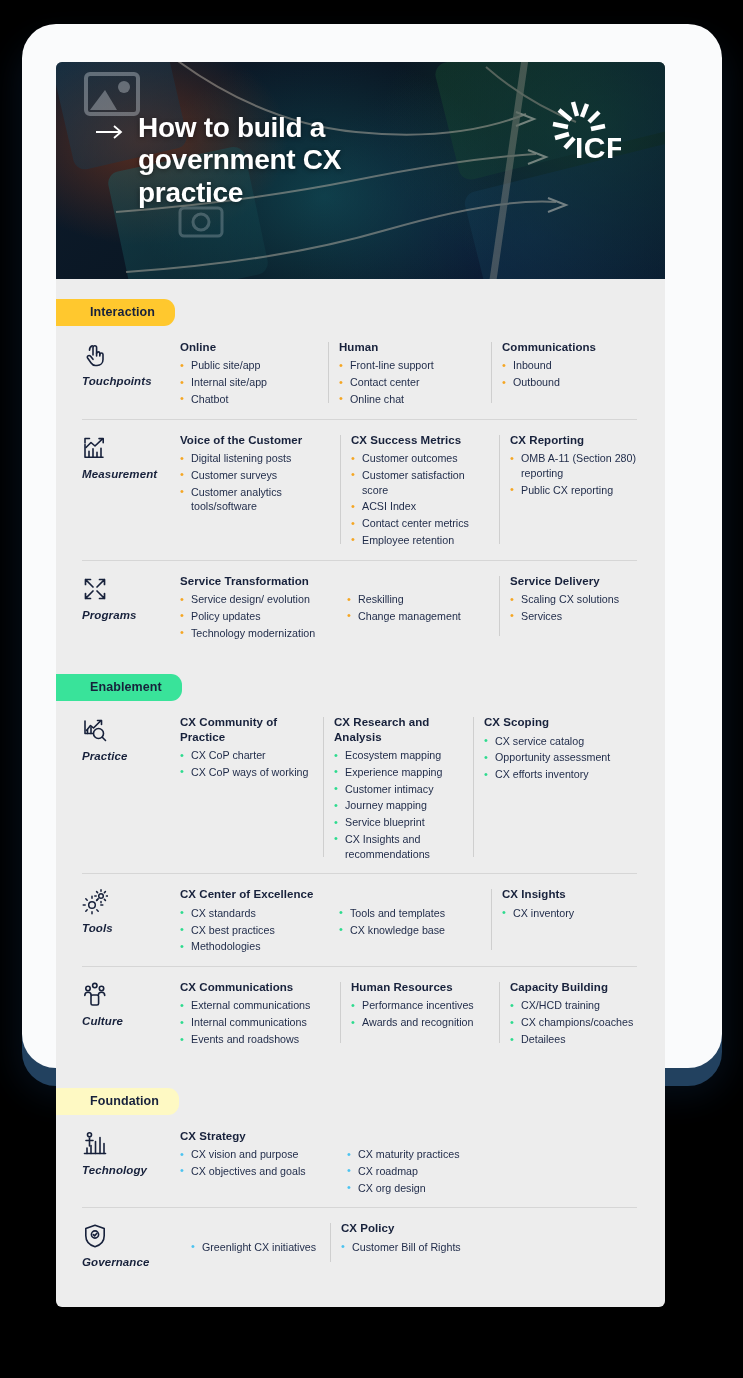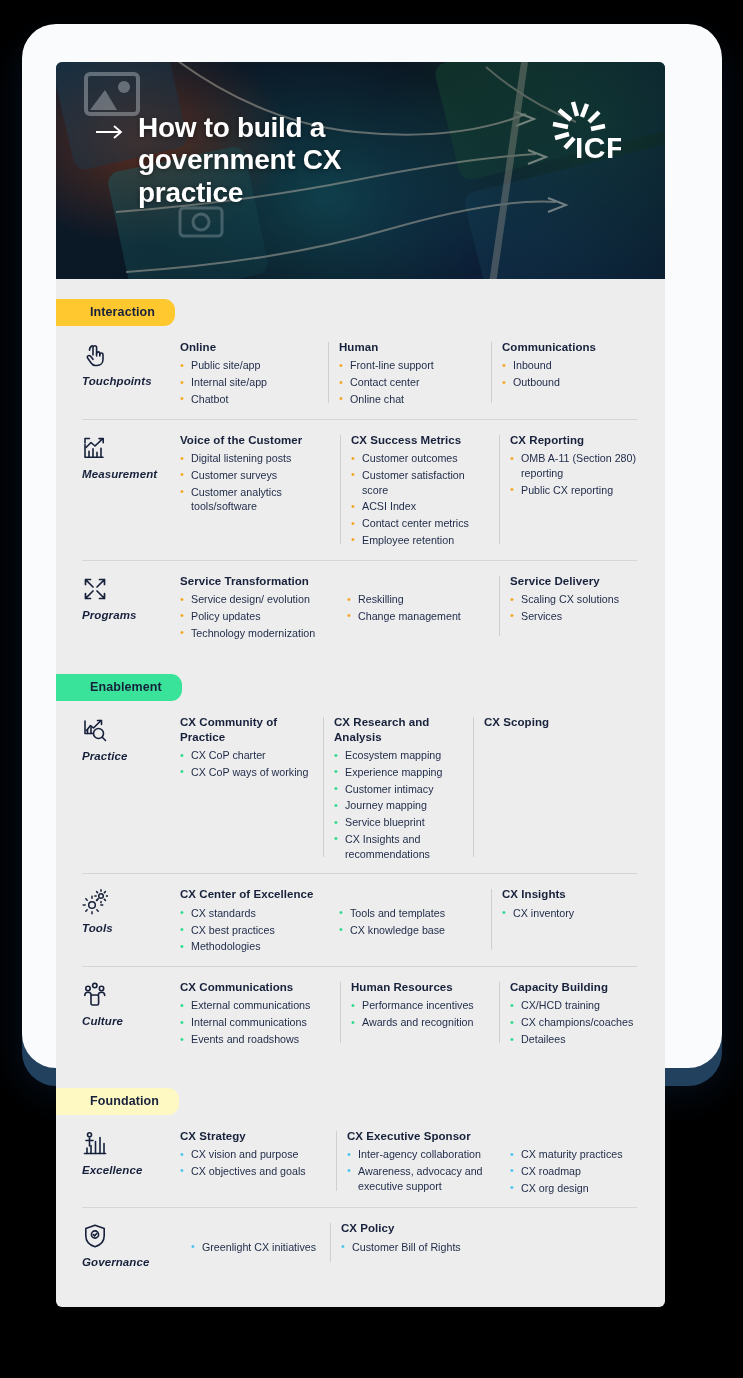--- a/index.html
+++ b/index.html
@@ -376,20 +376,25 @@
                   <li>Ecosystem mapping</li>
                   <li>Experience mapping</li>
                   <li>Customer intimacy</li>
                   <li>Journey mapping</li>
                   <li>Service blueprint</li>
                   <li>CX Insights and recommendations</li>
                 </ul>
               </div>
               <div class="cap-col c3 divided">
                 <div class="col-head">CX Scoping</div>
+                <ul class="col-list bul-green">
+                  <li>CX service catalog</li>
+                  <li>Opportunity assessment</li>
+                  <li>CX efforts inventory</li>
+                </ul>
               </div>
             </div>
           </div><div class="cap-row">
             <div class="cap-label">
               <svg viewBox="0 0 26 26" class="cap-icon" width="26" height="26">
                 <g fill="none" stroke="#17213b" stroke-width="1.5" stroke-linecap="round" stroke-linejoin="round">
                   <circle cx="10" cy="16" r="3.3"></circle>
                   <path d="M10 9.2v-2M10 24.8v-2M3.2 16h-2M18.8 16h2M5.2 11.2L3.8 9.8M14.8 20.8l1.4 1.4M5.2 20.8L3.8 22.2M14.8 11.2l1.4-1.4"></path>
                   <circle cx="19" cy="7" r="2.3"></circle>
                   <path d="M19 2.2v-1.4M19 13.8v-1.4M14.2 7h-1.4M25.8 7h-1.4M15.6 3.6l-1-1M22.4 10.4l1 1M15.6 10.4l-1 1M22.4 3.6l1-1"></path>
@@ -464,35 +469,28 @@
             <div class="cap-label">
               <svg viewBox="0 0 26 26" class="cap-icon" width="26" height="26">
                 <g fill="none" stroke="#17213b" stroke-width="1.6" stroke-linecap="round" stroke-linejoin="round">
                   <circle cx="7.5" cy="3.8" r="2"></circle>
                   <path d="M7.5 7v8"></path>
                   <path d="M4 9.5h7"></path>
                   <path d="M2.5 22.5h21"></path>
                   <path d="M5 22.5v-5.5M9 22.5v-8M13.5 22.5v-12M18 22.5v-16M22 22.5v-10"></path>
                 </g>
               </svg>
-              <div class="cap-name">Excellence</div>
+              <div class="cap-name">Technology</div>
             </div>
             <div class="cap-cols w-cols-c">
               <div class="cap-col c1">
                 <div class="col-head">CX Strategy</div>
                 <ul class="col-list bul-blue">
                   <li>CX vision and purpose</li>
                   <li>CX objectives and goals</li>
-                </ul>
-              </div>
-              <div class="cap-col c2 divided">
-                <div class="col-head">CX Executive Sponsor</div>
-                <ul class="col-list bul-blue">
-                  <li>Inter-agency collaboration</li>
-                  <li>Awareness, advocacy and executive support</li>
                 </ul>
               </div>
               <div class="cap-col c3">
                 <div class="col-head blank">&nbsp;</div>
                 <ul class="col-list bul-blue">
                   <li>CX maturity practices</li>
                   <li>CX roadmap</li>
                   <li>CX org design</li>
                 </ul>
               </div>

